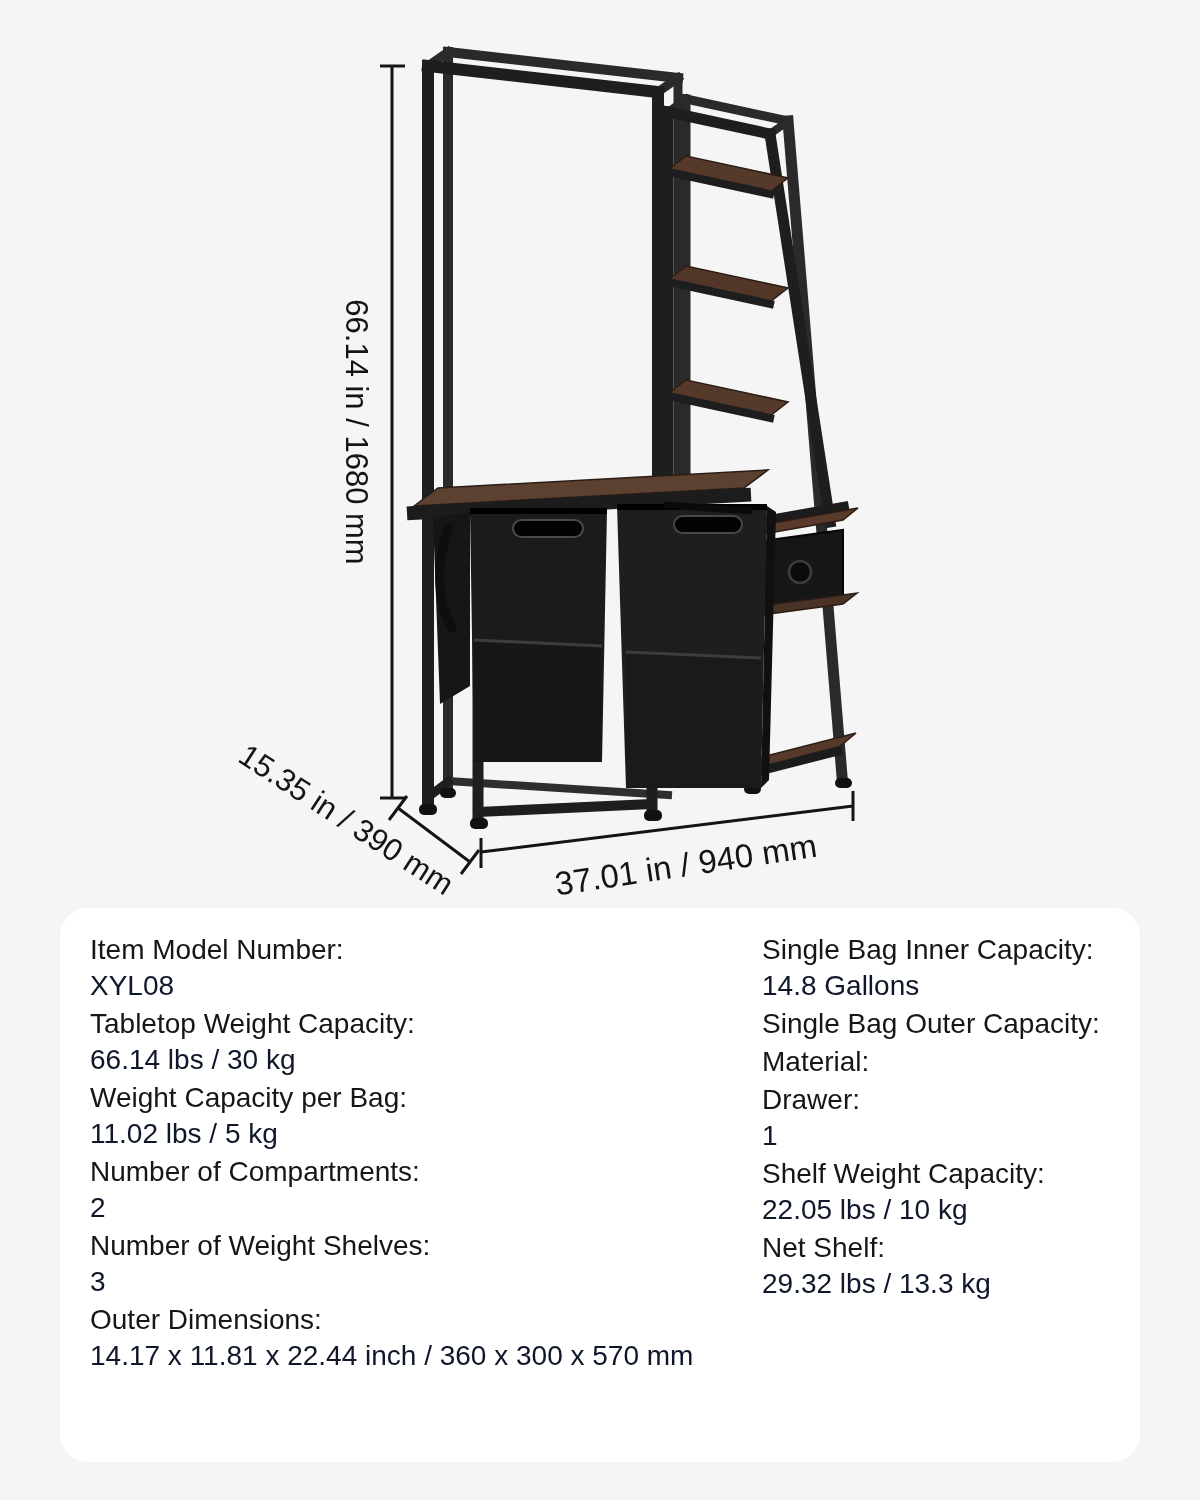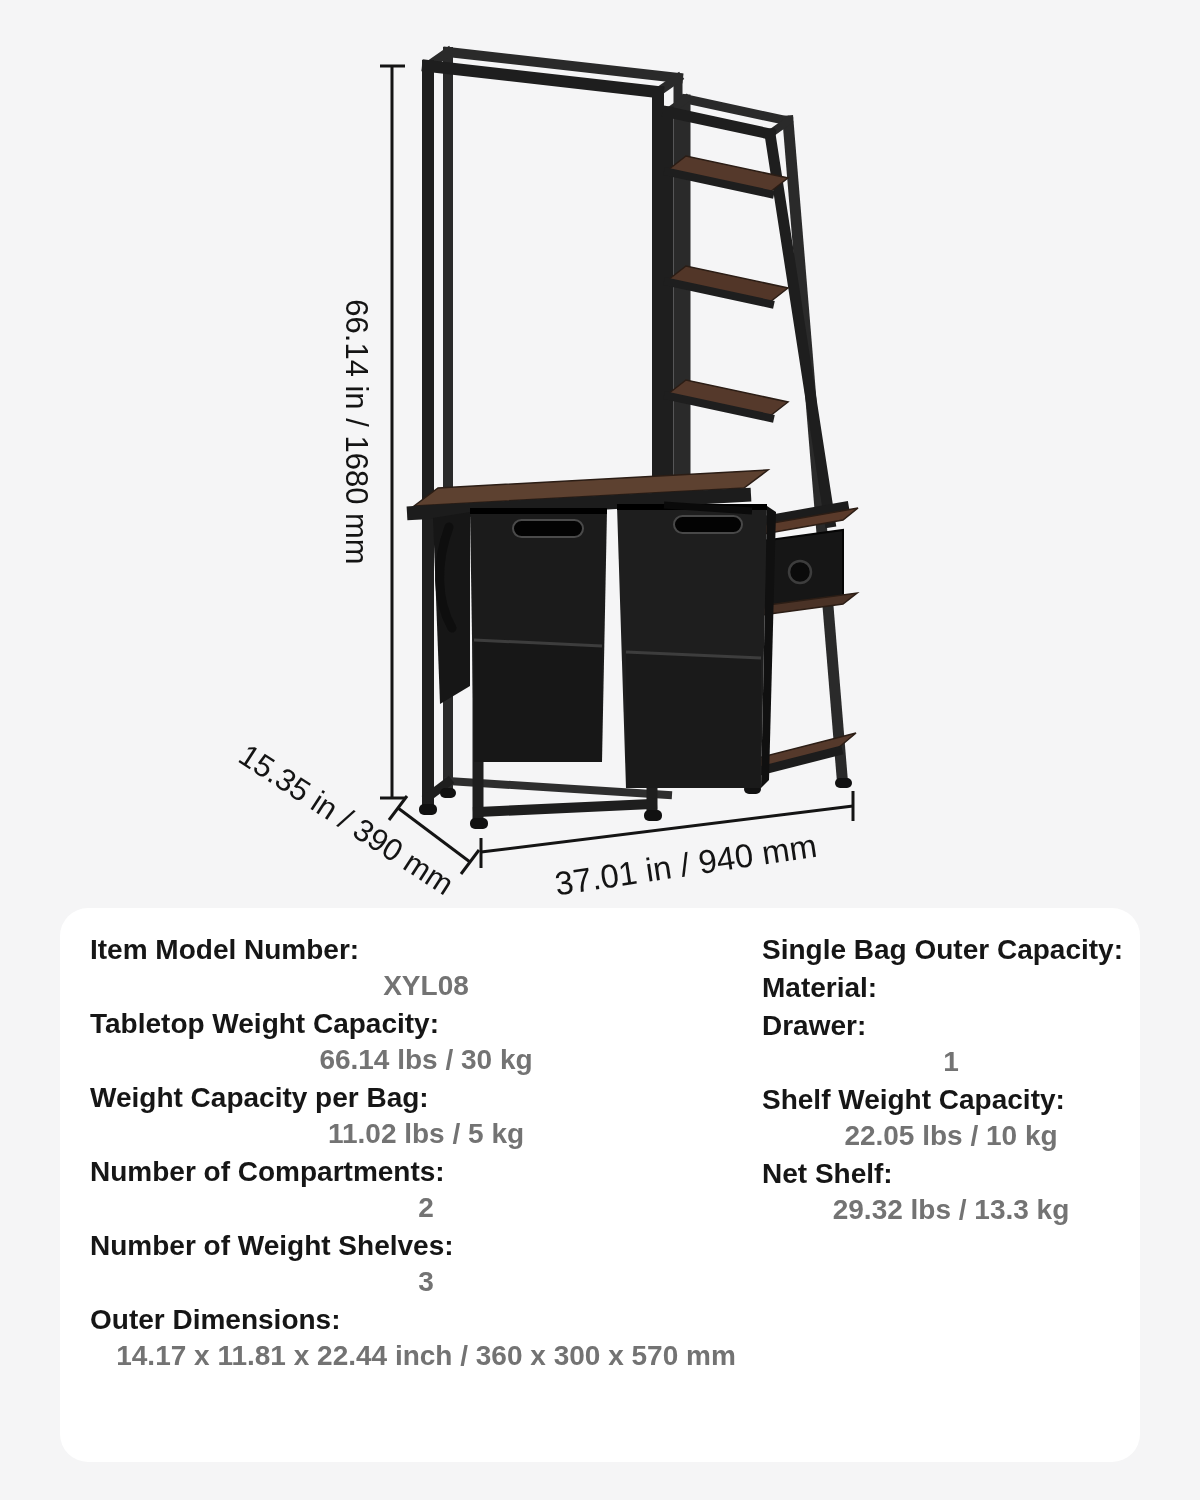--- a/index.html
+++ b/index.html
@@ -23,27 +23,26 @@
     width:1080px;height:554px;
     background:#FFFFFF;border-radius:28px;
     box-sizing:border-box;
     padding:24px 0 0 30px;
     display:grid;
     grid-template-columns:672px 1fr;
   }
   .spec-col{display:flex;flex-direction:column;}
   .spec-pair{margin-bottom:2px;}
   .spec-label{
-    font-size:28px;line-height:36px;font-weight:700;color:#161616;
+    font-size:28px;line-height:36px;font-weight:400;color:#161616;
     white-space:nowrap;
   }
   .spec-value{
-    font-size:28px;line-height:36px;font-weight:700;color:#737373;
+    font-size:28px;line-height:36px;font-weight:400;color:#0f172a;
     white-space:nowrap;
-    text-align:center;
   }
 </style>
 </head>
 <body>
 
 <div class="canvas">
 
   <svg class="diagram" viewBox="0 0 1200 905">
 
     <g stroke="#2a2a2a" stroke-linecap="square">
@@ -183,20 +182,24 @@
         <div class="spec-label">Number of Weight Shelves:</div>
         <div class="spec-value">3</div>
       </div>
       <div class="spec-pair">
         <div class="spec-label">Outer Dimensions:</div>
         <div class="spec-value">14.17 x 11.81 x 22.44 inch / 360 x 300 x 570 mm</div>
       </div>
     </div>
     <div class="spec-col">
       <div class="spec-pair">
+        <div class="spec-label">Single Bag Inner Capacity:</div>
+        <div class="spec-value">14.8 Gallons</div>
+      </div>
+      <div class="spec-pair">
         <div class="spec-label">Single Bag Outer Capacity:</div>
       </div>
       <div class="spec-pair">
         <div class="spec-label">Material:</div>
       </div>
       <div class="spec-pair">
         <div class="spec-label">Drawer:</div>
         <div class="spec-value">1</div>
       </div>
       <div class="spec-pair">

